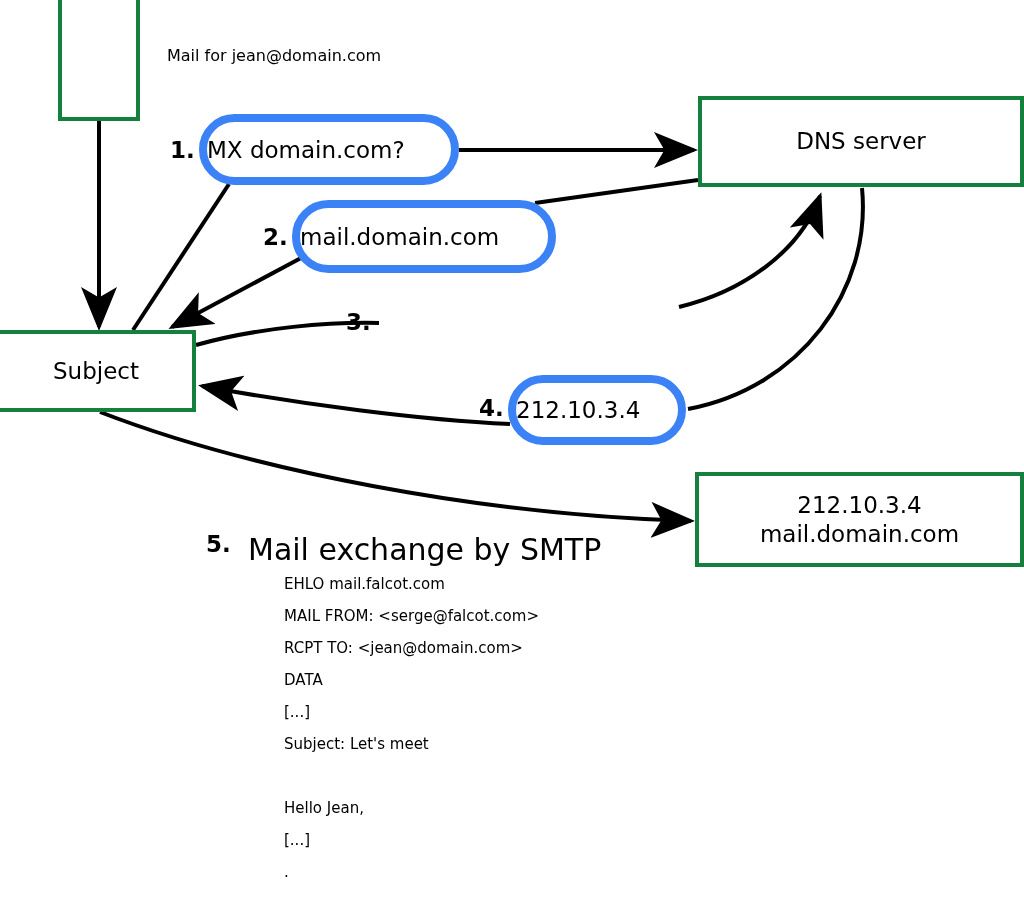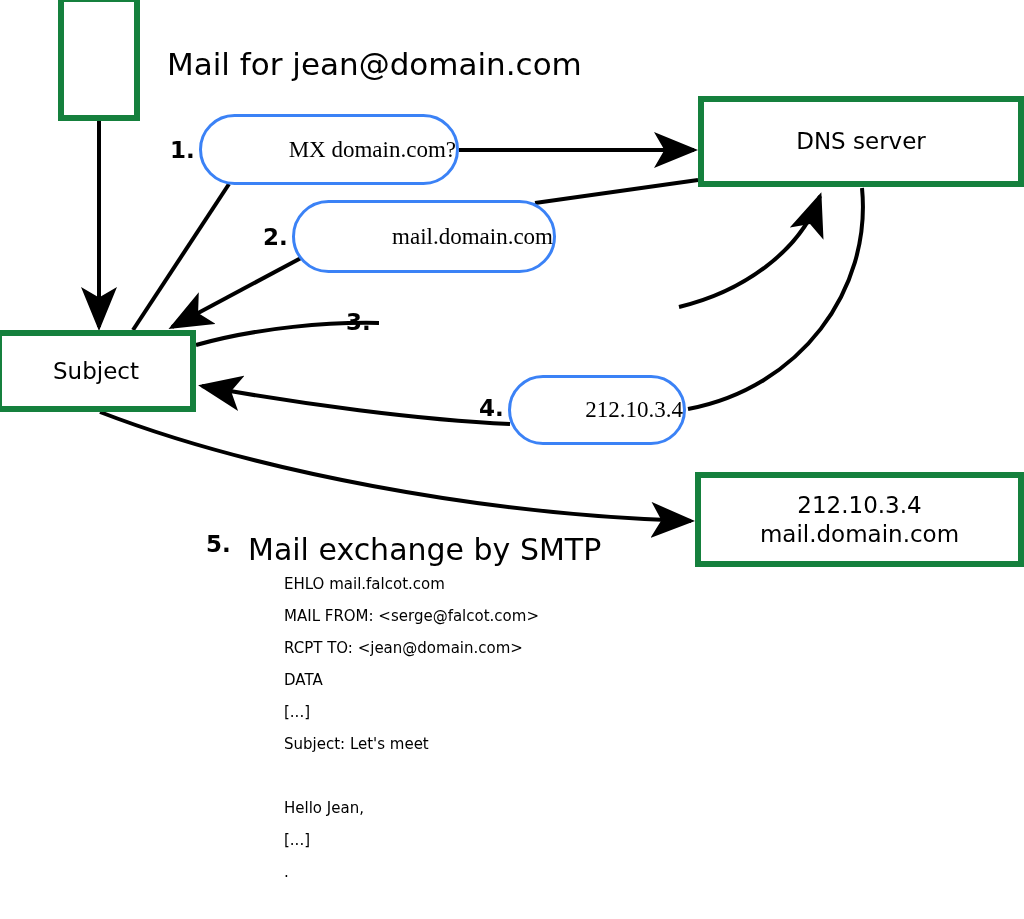--- a/index.html
+++ b/index.html
@@ -25,21 +25,21 @@
     top: 0;
     width: 1024px;
     height: 919px;
   }
 
   
   .node-box {
     position: absolute;
     box-sizing: border-box;
     background: #ffffff;
-    border: 6px solid #15803d;
+    border: 4px solid #15803d;
     display: flex;
     align-items: center;
     justify-content: center;
     text-align: center;
     line-height: 1.22;
   }
   .node-box .node-text {
     font-size: 23px;
     white-space: pre-line;
   }
@@ -47,28 +47,27 @@
   #node-client   { left: 58px;  top: -4px;  width: 82px;  height: 125px; }
   #node-postfix  { left: -4px;  top: 330px; width: 200px; height: 82px; }
   #node-dns      { left: 698px; top: 96px;  width: 326px; height: 91px; }
   #node-mailsrv  { left: 695px; top: 472px; width: 329px; height: 95px; }
 
   
   .bubble {
     position: absolute;
     box-sizing: border-box;
     background: #ffffff;
-    border: 3px solid #3b82f6;
+    border: 8px solid #3b82f6;
     border-radius: 999px;
     display: flex;
     align-items: center;
-    justify-content: flex-end;
+    justify-content: flex-start;
     font-size: 23px;
     white-space: nowrap;
-    font-family: Liberation Serif, serif;
   }
   #bubble-1 { left: 199px; top: 114px; width: 260px; height: 71px; }
   #bubble-2 { left: 292px; top: 200px; width: 264px; height: 73px; }
   #bubble-3 { left: 377px; top: 290px; width: 303px; height: 68px; }
   #bubble-4 { left: 508px; top: 375px; width: 178px; height: 70px; }
 
   
   .step-num {
     position: absolute;
     font-size: 23px;
@@ -79,21 +78,21 @@
   #step-num-2 { left: 263px; top: 226px; }
   #step-num-3 { left: 346px; top: 311px; }
   #step-num-4 { left: 479px; top: 397px; }
   #step-num-5 { left: 206px; top: 533px; }
 
   
   #caption-mail-for {
     position: absolute;
     left: 167px;
     top: 46px;
-    font-size: 31px;
+    font-size: 16px;
     white-space: nowrap;
   }
   #step5-label {
     position: absolute;
     left: 248px;
     top: 532px;
     font-size: 30px;
     white-space: nowrap;
   }
   #smtp-transcript {

